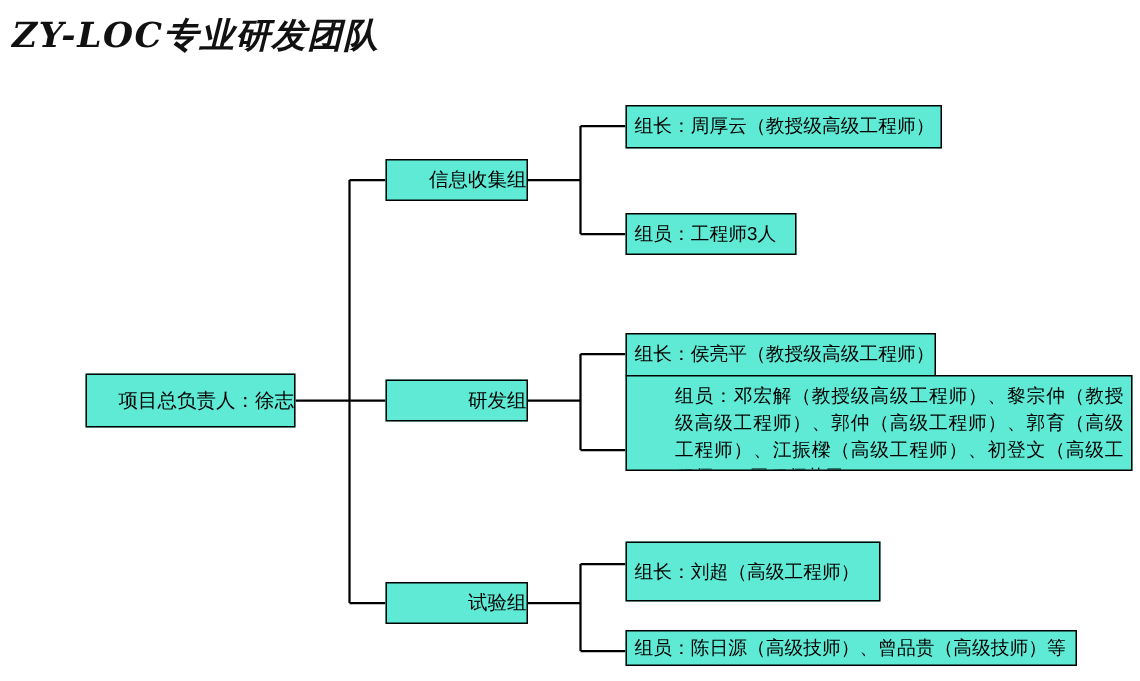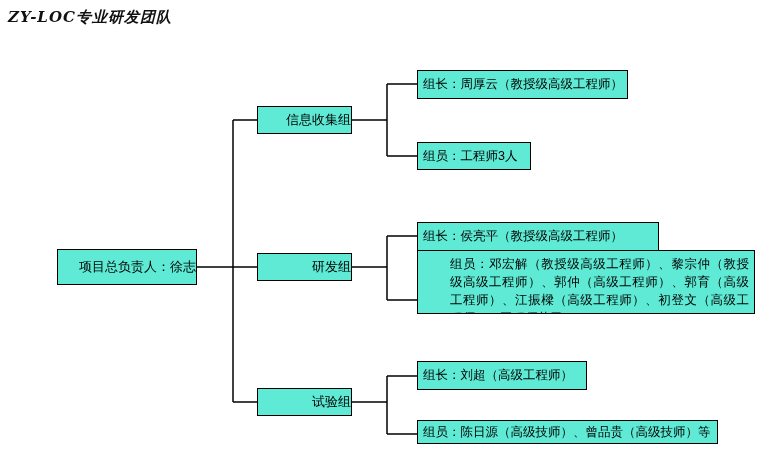--- a/index.html
+++ b/index.html
@@ -12,21 +12,21 @@
     color: #000000;
     overflow: hidden;
   }
   .title {
     position: absolute;
     left: 8px;
     top: 8px;
     font-family: "DejaVu Serif", "Liberation Serif", serif;
     font-style: italic;
     font-weight: bold;
-    font-size: 15px;
+    font-size: 23px;
     letter-spacing: 1px;
     color: #111111;
     white-space: nowrap;
   }
   svg.wires { position: absolute; left: 0; top: 0; }
   .node {
     position: absolute;
     border: 1.5px solid #000000;
     background: #5eead4;
     font-size: 12.5px;
@@ -90,27 +90,27 @@
     <span>试验组</span>
   </div>
 
   <div class="node leaf" style="left:417px; top:70px; width:211px; height:29px;">
     <span>组长：周厚云（教授级高级工程师）</span>
   </div>
   <div class="node leaf" style="left:417px; top:142px; width:114px; height:28px;">
     <span>组员：工程师3人</span>
   </div>
 
-  <div class="node leaf" style="left:417px; top:222px; width:242px; height:29px;">
+  <div class="node leaf" style="left:417px; top:222px; width:207px; height:29px;">
     <span>组长：侯亮平（教授级高级工程师）</span>
   </div>
   <div class="node multiline" style="left:417px; top:250px; width:338px; height:64px;padding-left:32px;">
     <span>组员：邓宏解（教授级高级工程师）、黎宗仲（教授级高级工程师）、郭仲（高级工程师）、郭育（高级工程师）、江振樑（高级工程师）、初登文（高级工程师）、工程师若干</span>
   </div>
 
-  <div class="node leaf" style="left:417px; top:361px; width:170px; height:29px;">
+  <div class="node leaf" style="left:417px; top:361px; width:170px; height:40px;">
     <span>组长：刘超（高级工程师）</span>
   </div>
   <div class="node leaf" style="left:417px; top:420px; width:301px; height:24px;">
     <span>组员：陈日源（高级技师）、曾品贵（高级技师）等</span>
   </div>
 
 </div>
 
 </body></html>

